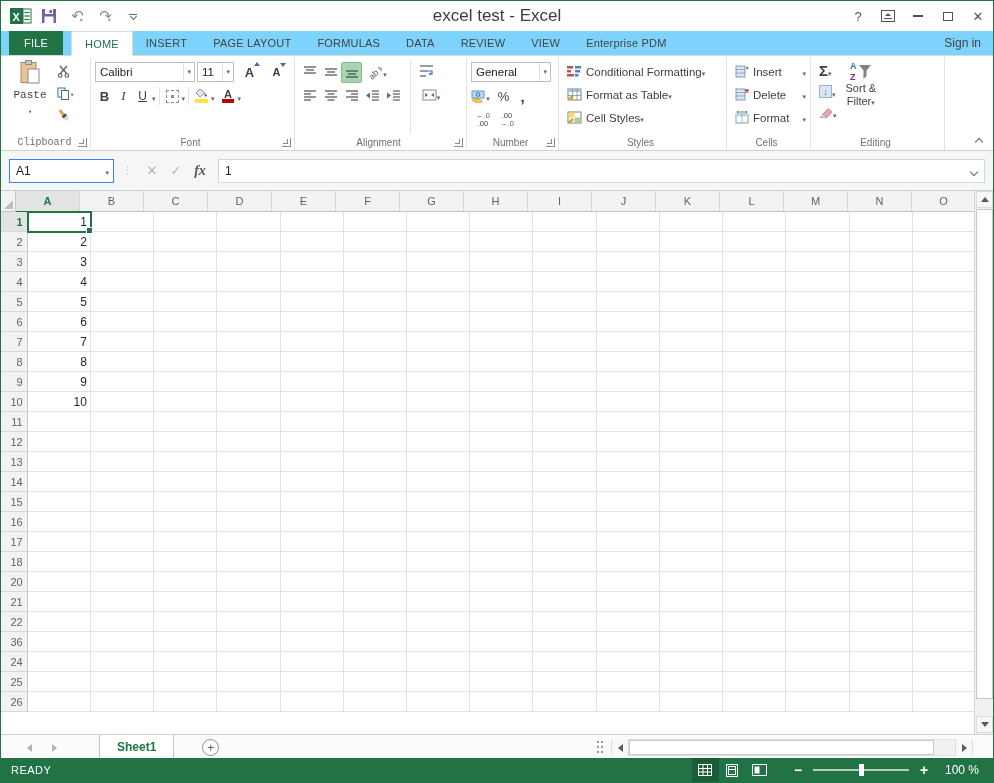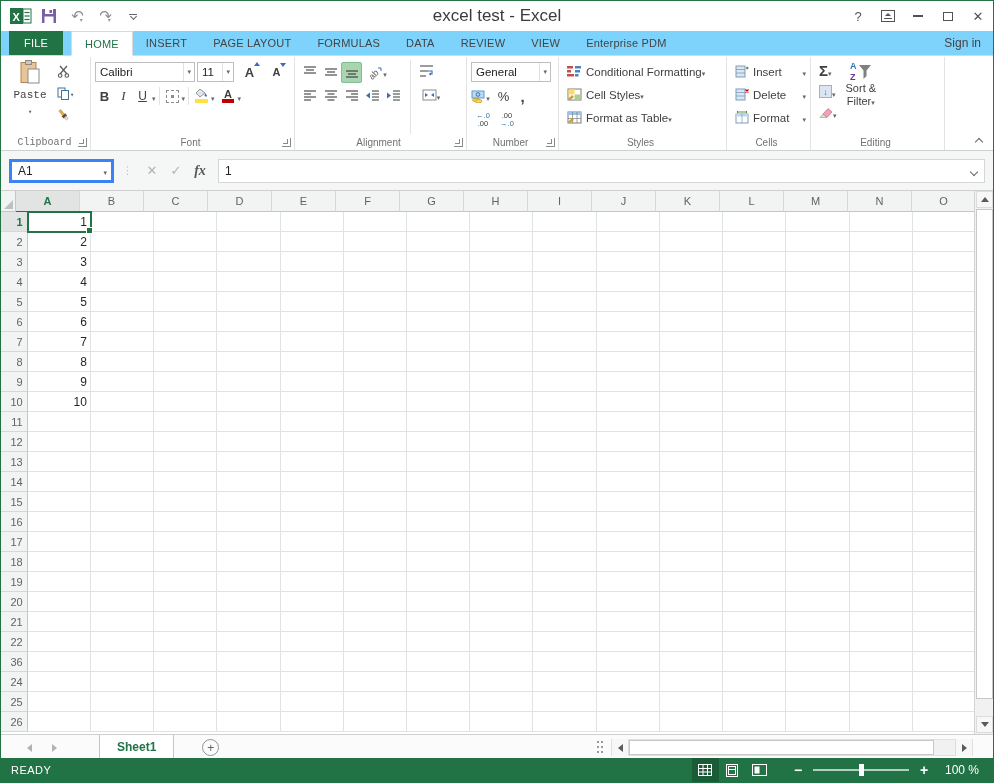--- a/index.html
+++ b/index.html
@@ -80,21 +80,21 @@
   
   .ed-left { display:flex; flex-direction:column; margin-right:4px; }
   .ed-mini { height:21px; display:flex; align-items:center; }
   .bigbtn { display:flex; flex-direction:column; align-items:center; justify-content:flex-start; padding:0 5px; font-size:11px; color:#3f3f3f; text-align:center; line-height:13px; }
   .fillbox { width:13px; height:13px; background:#dce6f2; border:1px solid #95b3d7; display:flex; align-items:center; justify-content:center; color:#2e75b6; font-size:9px; font-weight:bold; }
   .collapse-chev { position:absolute; right:10px; bottom:6px; width:8px; height:8px; }
   .collapse-chev::before { content:""; position:absolute; left:1px; top:3px; width:5px; height:5px; border-top:1.5px solid #666; border-left:1.5px solid #666; transform:rotate(45deg); }
 
   
   .fbar { position:absolute; top:150px; left:0; right:0; height:40px; background:#f5f6f6; border-bottom:1px solid #cfcfcf; display:flex; align-items:center; padding:0 8px; }
-  .namebox { width:105px; height:24px; background:#fff; border:3px solid #3b82f6; display:flex; align-items:center; font-size:12px; color:#222; padding-left:6px; }
+  .namebox { width:105px; height:24px; background:#fff; border:1px solid #3b82f6; display:flex; align-items:center; font-size:12px; color:#222; padding-left:6px; }
   .namebox .dds { margin-left:auto; padding:0 4px; }
   .fdots { color:#c2c2c2; font-size:11px; margin:0 8px; letter-spacing:-1px; }
   .fx-btn { width:24px; height:24px; display:flex; align-items:center; justify-content:center; font-size:13px; }
   .dis { color:#b3b3b3; }
   .fx-glyph { font-family:"Liberation Serif", serif; font-style:italic; font-weight:bold; color:#595959; font-size:14px; }
   .formula-field { flex:1; height:24px; background:#fff; border:1px solid #d6d6d6; margin-left:6px; display:flex; align-items:center; font-size:12px; color:#222; padding-left:6px; position:relative; }
   .fchev { position:absolute; right:6px; top:8px; width:8px; height:8px; }
   .fchev::before { content:""; position:absolute; left:1px; top:1px; width:5px; height:5px; border-right:1.5px solid #666; border-bottom:1.5px solid #666; transform:rotate(45deg); }
 
   
@@ -454,37 +454,37 @@
           <rect x="8" y="1" width="6" height="2.5" fill="#4f81bd"></rect>
             <rect x="8" y="5" width="5" height="2.5" fill="#4f81bd"></rect>
             <rect x="8" y="9" width="3.5" height="2.5" fill="#4f81bd"></rect>
         </svg>
         <span>Conditional Formatting</span>
         <span class="dds"></span>
       </div>
       <div class="stylerow">
         <svg width="15" height="13" viewBox="0 0 15 13">
           <rect x="1" y="1" width="13" height="11" fill="#fff" stroke="#7f7f7f"></rect>
-          <rect x="1.5" y="1.5" width="6" height="5" fill="#ffd966"></rect>
-          <rect x="7.5" y="6.5" width="6" height="5" fill="#a9d08e"></rect>
-          <path d="M2 12 L6 8 L8 10 L4 13 Z" fill="#c9a227" transform="translate(-1,-1)"></path>
-        </svg>
-        <span>Cell Styles</span>
-        <span class="dds"></span>
-      </div>
-      <div class="stylerow">
-        <svg width="15" height="13" viewBox="0 0 15 13">
-          <rect x="1" y="1" width="13" height="11" fill="#fff" stroke="#7f7f7f"></rect>
           <rect x="1" y="1" width="13" height="3" fill="#9dc3e6"></rect>
           <line x1="1" y1="7.5" x2="14" y2="7.5" stroke="#7f7f7f" stroke-width="0.7"></line>
           <line x1="5.5" y1="1" x2="5.5" y2="12" stroke="#7f7f7f" stroke-width="0.7"></line>
           <line x1="10" y1="1" x2="10" y2="12" stroke="#7f7f7f" stroke-width="0.7"></line>
           <path d="M2 12 L6 8 L8 10 L4 13 Z" fill="#c9a227" transform="translate(-1,-1)"></path>
         </svg>
         <span>Format as Table</span>
+        <span class="dds"></span>
+      </div>
+      <div class="stylerow">
+        <svg width="15" height="13" viewBox="0 0 15 13">
+          <rect x="1" y="1" width="13" height="11" fill="#fff" stroke="#7f7f7f"></rect>
+          <rect x="1.5" y="1.5" width="6" height="5" fill="#ffd966"></rect>
+          <rect x="7.5" y="6.5" width="6" height="5" fill="#a9d08e"></rect>
+          <path d="M2 12 L6 8 L8 10 L4 13 Z" fill="#c9a227" transform="translate(-1,-1)"></path>
+        </svg>
+        <span>Cell Styles</span>
         <span class="dds"></span>
       </div>
       <span class="glabel">Styles</span>
     </div>
 
     <div class="rgroup vstack" style="width:84px;padding-left:8px;">
       <div class="stylerow">
         <svg width="14" height="13" viewBox="0 0 14 13">
           <rect x="1" y="1" width="9" height="11" fill="#dce6f2" stroke="#7f9cba"></rect>
           <line x1="1" y1="4.5" x2="10" y2="4.5" stroke="#7f9cba" stroke-width="0.8"></line>
@@ -908,38 +908,20 @@
             <div class="cell"></div>
             <div class="cell"></div>
             <div class="cell"></div>
             <div class="cell"></div>
             <div class="cell"></div>
             <div class="cell"></div>
             <div class="cell"></div>
             <div class="cell"></div>
           </div>
           <div class="grow">
-            <div class="rowhead">19</div>
-            <div class="cell"></div>
-            <div class="cell"></div>
-            <div class="cell"></div>
-            <div class="cell"></div>
-            <div class="cell"></div>
-            <div class="cell"></div>
-            <div class="cell"></div>
-            <div class="cell"></div>
-            <div class="cell"></div>
-            <div class="cell"></div>
-            <div class="cell"></div>
-            <div class="cell"></div>
-            <div class="cell"></div>
-            <div class="cell"></div>
-            <div class="cell"></div>
-          </div>
-          <div class="grow">
             <div class="rowhead">20</div>
             <div class="cell"></div>
             <div class="cell"></div>
             <div class="cell"></div>
             <div class="cell"></div>
             <div class="cell"></div>
             <div class="cell"></div>
             <div class="cell"></div>
             <div class="cell"></div>
             <div class="cell"></div>

